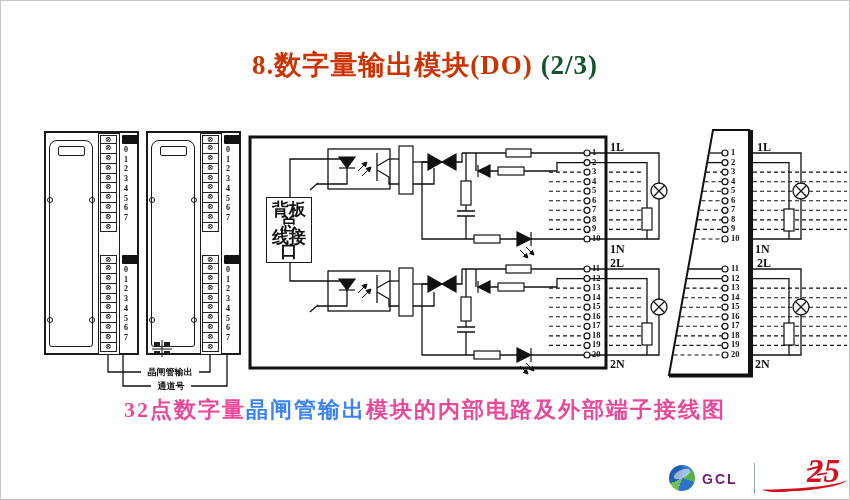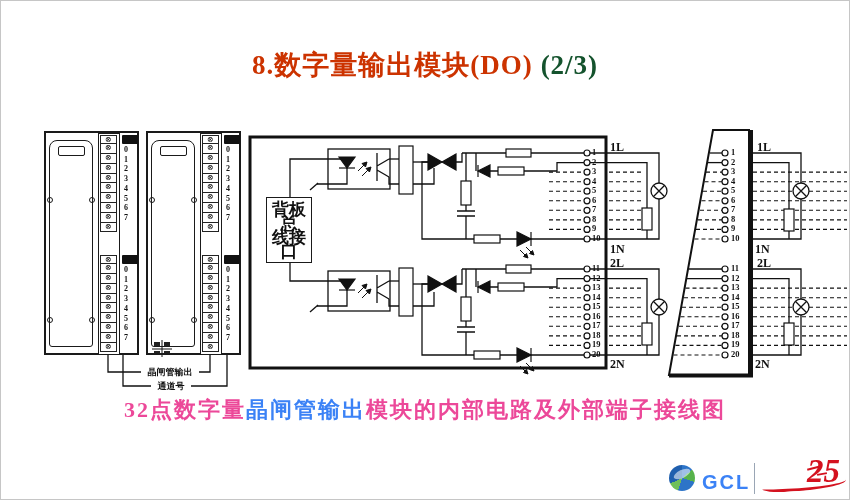--- a/index.html
+++ b/index.html
@@ -40,21 +40,21 @@
   .busbox{position:absolute;left:265px;top:196px;width:46px;height:66px;border:1.4px solid #1a1a1a;
           box-sizing:border-box;background:#fff;}
   .bustext{position:absolute;left:266px;top:202px;width:44px;text-align:center;font-weight:bold;
            font-size:17px;line-height:14px;color:#111;}
   
   .logo-globe{position:absolute;left:668px;top:464px;width:26px;height:26px;border-radius:50%;
       background:conic-gradient(#2d74c8 0 14%,#57b24b 14% 30%,#2d74c8 30% 55%,#6fc05a 55% 68%,#1f5fae 68% 100%);}
   .globe-swirl{position:absolute;left:672px;top:469px;width:18px;height:8px;border-radius:50%;
       background:rgba(255,255,255,.55);transform:rotate(-25deg);}
   .logo-gcl{position:absolute;left:701px;top:470px;font-family:"Liberation Sans","DejaVu Sans",sans-serif;
-      font-size:20px;font-weight:bold;color:#3b82f6;letter-spacing:2px;}
+      font-size:14px;font-weight:bold;color:#701a75;letter-spacing:2px;}
   .logo-div{position:absolute;left:753px;top:462px;width:1px;height:31px;background:#9aa6b5;}
   .logo-25{position:absolute;left:763px;top:452px;font-size:33px;font-weight:bold;font-style:italic;color:#d4121f;margin-left:43px;}
   .logo-swoosh{position:absolute;left:761px;top:477px;width:84px;height:10px;border-bottom:3px solid #d4121f;
       border-radius:0 0 70% 30%/0 0 9px 4px;transform:rotate(-3deg);}
   .logo-tick{position:absolute;width:14px;height:2px;background:#d4121f;}
 </style>
 </head>
 <body>
 
 <div class="slide">

